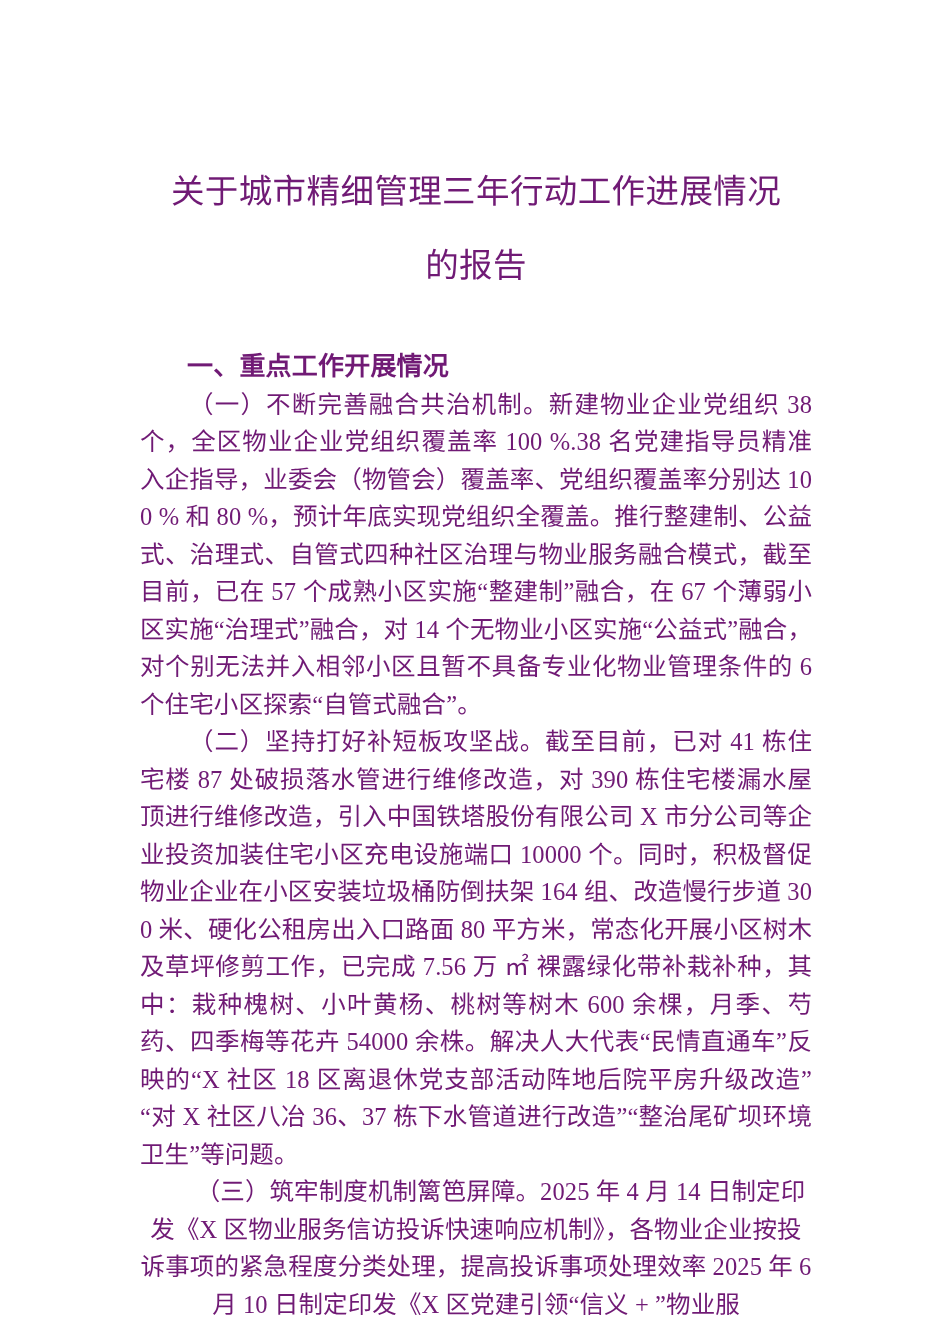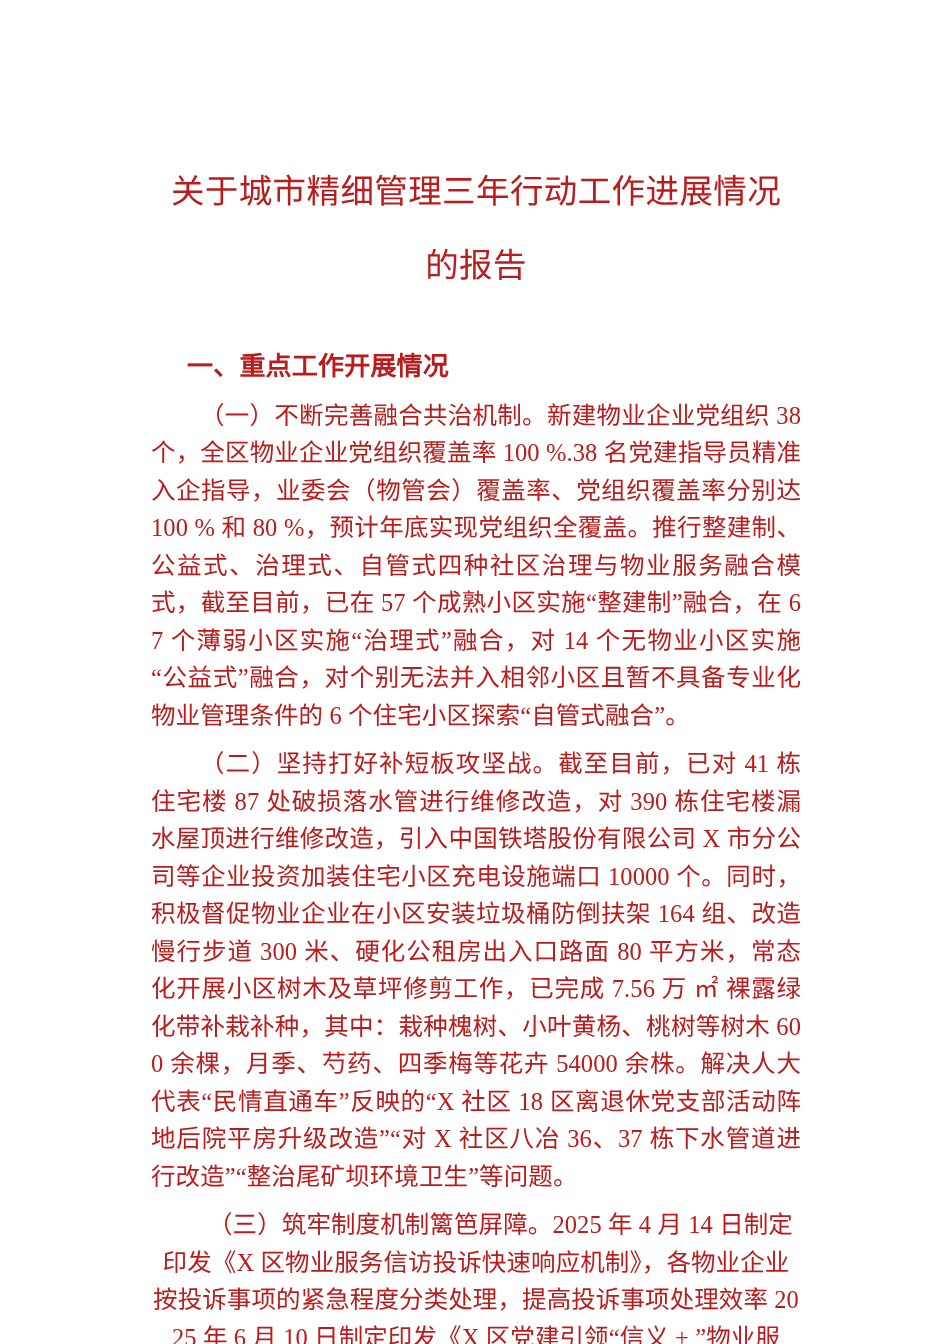--- a/index.html
+++ b/index.html
@@ -9,21 +9,21 @@
     background: #ffffff;
   }
   .page {
     position: relative;
     width: 950px;
     height: 1344px;
     background: #ffffff;
     overflow: hidden;
     box-sizing: border-box;
     font-family: "Liberation Serif", "DejaVu Serif", serif;
-    color: #b91c1c;
+    color: #701a75;
     -webkit-font-smoothing: none;
   }
   .doc-body {
     position: absolute;
     left: 140px;
     top: 0;
     width: 672px;
   }
   
   .doc-title {
@@ -43,21 +43,21 @@
     padding-top: 45px;
     font-family: "Liberation Sans", "DejaVu Sans", sans-serif;
     font-size: 26px;
     font-weight: 700;
     line-height: 37.5px;
     text-indent: 47px;
     letter-spacing: 0.2px;
   }
   
   .para {
-    margin: 11px;
+    margin: 0;
     font-size: 24.5px;
     font-weight: 400;
     line-height: 37.5px;
     text-indent: 49px;
     text-align: justify;
     text-justify: inter-ideograph;
     letter-spacing: 0.1px;
     word-break: break-all;
   }
   .para:last-child {

